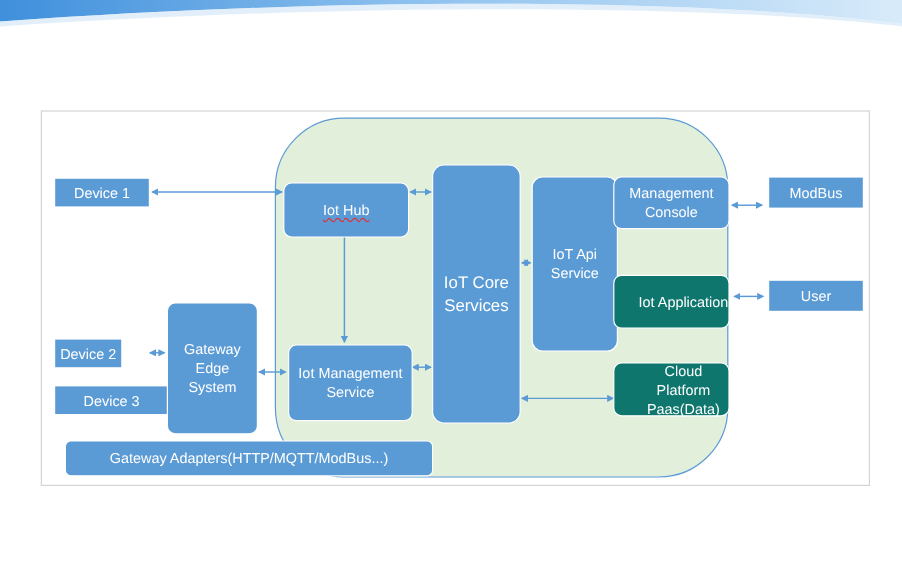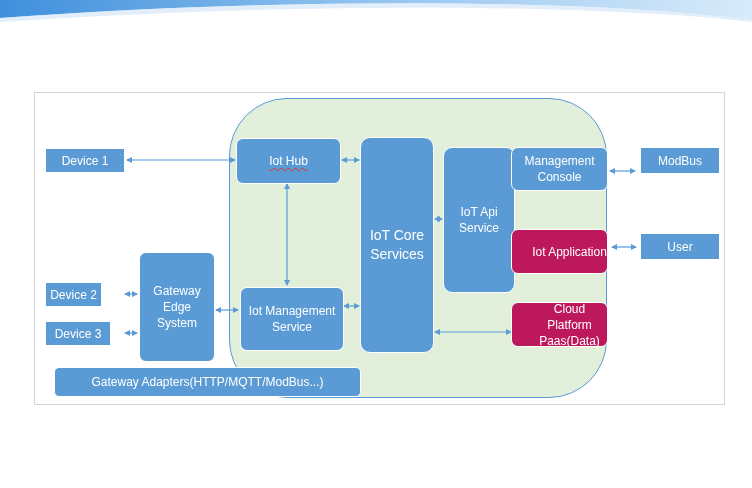--- a/index.html
+++ b/index.html
@@ -2,21 +2,21 @@
 <html><head>
 <meta charset="utf-8">
 <style>
   html,body{margin:0;padding:0;}
   body{width:752px;height:488px;position:relative;overflow:hidden;background:#ffffff;font-family:"Liberation Sans",sans-serif;}
   .banner{position:absolute;left:0;top:0;width:752px;height:40px;}
   .frame{position:absolute;left:34px;top:92px;width:691px;height:313px;border:1px solid #d4d4d4;background:#fff;box-sizing:border-box;}
   .cloud{position:absolute;left:229px;top:98px;width:378px;height:300px;background:#e2efda;border:1.5px solid #5b9bd5;border-radius:58px;box-sizing:border-box;}
   .box{position:absolute;background:#5b9bd5;color:#fff;display:flex;align-items:center;justify-content:center;text-align:center;font-size:12px;line-height:16px;box-sizing:border-box;}
   .rbox{border-radius:7px;border:1.5px solid #ffffff;}
-  .orange{background:#be185d;padding-left:20px;}
+  .orange{background:#0f766e;padding-left:20px;}
   .big{font-size:14px;line-height:19px;}
   svg.links{position:absolute;left:0;top:0;width:752px;height:488px;pointer-events:none;}
   .u{text-decoration:underline wavy #e03030;text-decoration-thickness:1px;text-underline-offset:2px;}
 </style>
 </head>
 <body>
 
 <svg class="banner" viewBox="0 0 752 40" preserveAspectRatio="none">
   <defs>
     <linearGradient id="bg1" x1="0" y1="0" x2="1" y2="0">
@@ -54,42 +54,42 @@
     <line x1="612" y1="247" x2="636" y2="247"></line>
   </g>
 </svg>
 
 <div class="box" style="left:46px;top:149px;width:78px;height:23px;align-items:center;">
     <span>Device 1</span>
   </div>
 <div class="box" style="left:46px;top:283px;width:55px;height:23px;">
     <span>Device 2</span>
   </div>
-<div class="box" style="left:46px;top:322px;width:64px;height:23px;">
+<div class="box" style="left:46px;top:322px;width:94px;height:23px;">
     <span>Device 3</span>
   </div>
 <div class="box" style="left:641px;top:148px;width:78px;height:25px;">
     <span>ModBus</span>
   </div>
 <div class="box" style="left:641px;top:234px;width:78px;height:25px;">
     <span>User</span>
   </div>
 
 <div class="box rbox" style="left:139px;top:252px;width:76px;height:110px;">
   <div>
     <div>Gateway</div>
     <div>Edge</div>
     <div>System</div>
   </div>
 </div>
 <div class="box rbox" style="left:54px;top:367px;width:307px;height:30px;border-radius:5px;">
   <span>Gateway Adapters(HTTP/MQTT/ModBus...)</span>
 </div>
 
-<div class="box rbox" style="left:236px;top:138px;width:105px;height:46px;">
+<div class="box rbox" style="left:236px;top:152px;width:105px;height:46px;">
   <span class="u">Iot Hub</span>
 </div>
 <div class="box rbox" style="left:240px;top:287px;width:104px;height:64px;">
   <div>
     <div>Iot Management</div>
     <div>Service</div>
   </div>
 </div>
 <div class="box rbox big" style="left:360px;top:137px;width:74px;height:216px;border-radius:10px;">
   <div>

